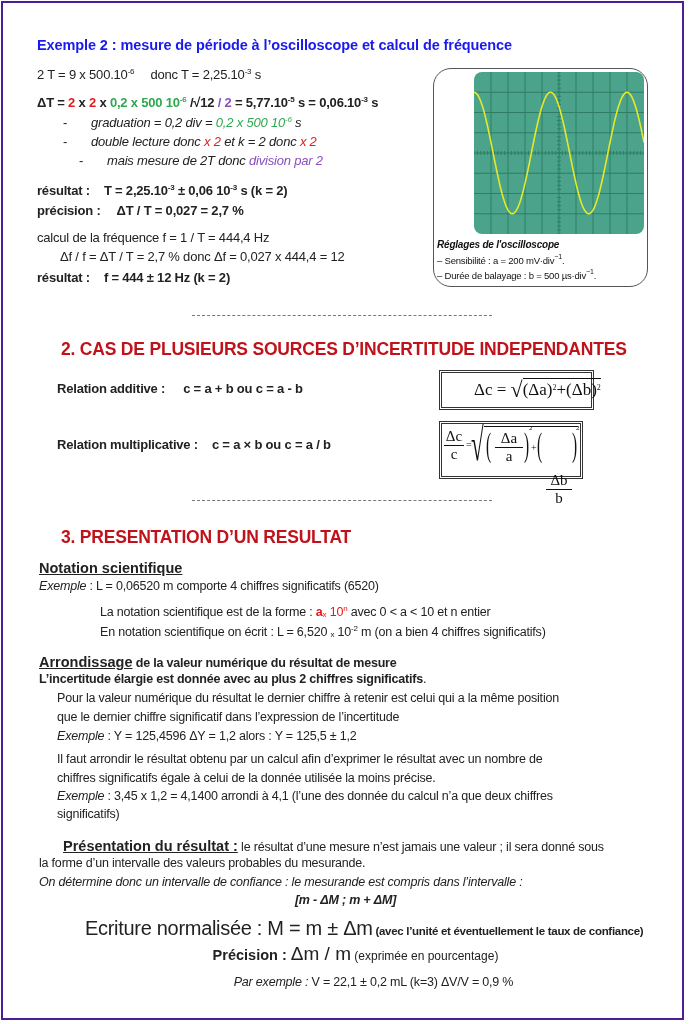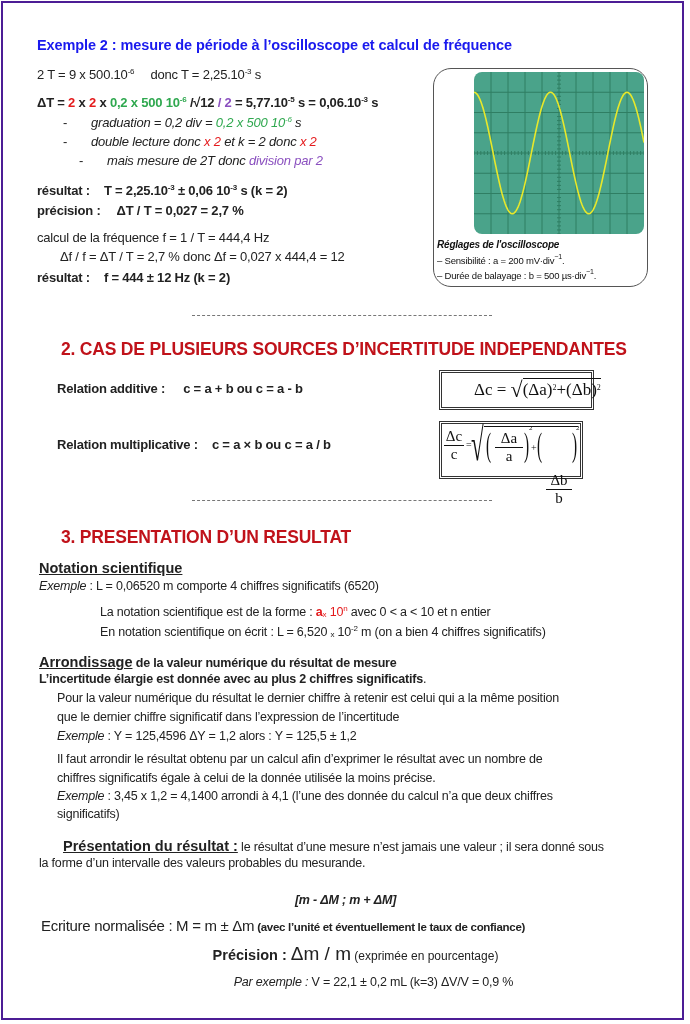--- a/index.html
+++ b/index.html
@@ -259,24 +259,25 @@
   <div class="abs t12" style="left:54px; top:768px;">chiffres significatifs égale à celui de la donnée utilisée la moins précise.</div>
   <div class="abs t12" style="left:54px; top:786px;">
     <span class="i">Exemple</span><span> : 3,45 x 1,2 = 4,1400  arrondi à 4,1 (l’une des donnée du calcul n’a que deux chiffres</span>
   </div>
   <div class="abs t12" style="left:54px; top:804px;">significatifs)</div>
 
   <div class="abs" style="left:36px; top:834px;margin-left:24px;">
     <span class="b u" style="font-size:14.5px;">Présentation du résultat :</span><span class="t12">   le résultat d’une mesure n’est jamais une valeur ; il sera donné sous</span>
   </div>
   <div class="abs t12" style="left:36px; top:853px;">la forme d’un intervalle des valeurs probables du mesurande.</div>
+  <div class="abs t12 i" style="left:36px; top:872px;">On détermine donc un intervalle de confiance : le mesurande est compris dans l’intervalle :</div>
   <div class="abs t12 b i" style="left:0; width:685px; text-align:center; top:890px;">[m - ΔM ; m + ΔM]</div>
 
   <div class="abs" style="left:38px; top:914px;">
-    <span style="font-size:15px; letter-spacing:-0.3px;">Ecriture normalisée : M = m ± Δm</span><span class="b" style="font-size:11.5px; letter-spacing:-0.3px;"> (avec l’unité et éventuellement le taux de confiance)</span>
+    <span style="font-size:20px; letter-spacing:-0.3px;margin-left:44px;">Ecriture normalisée : M = m ± Δm</span><span class="b" style="font-size:11.5px; letter-spacing:-0.3px;"> (avec l’unité et éventuellement le taux de confiance)</span>
   </div>
   <div class="abs" style="left:0; width:685px; text-align:center; top:940px; padding-left:20px; box-sizing:border-box;">
     <span class="b" style="font-size:14.5px;">Précision : </span><span style="font-size:19px;">Δm / m</span><span style="font-size:12px;"> (exprimée en pourcentage)</span>
   </div>
   <div class="abs t12" style="left:0; width:685px; text-align:center; top:972px;margin-left:28px;">
     <span class="i">Par exemple :</span><span> V = 22,1 ± 0,2 mL (k=3)      ΔV/V = 0,9 %</span>
   </div>
 
 </div>
 

